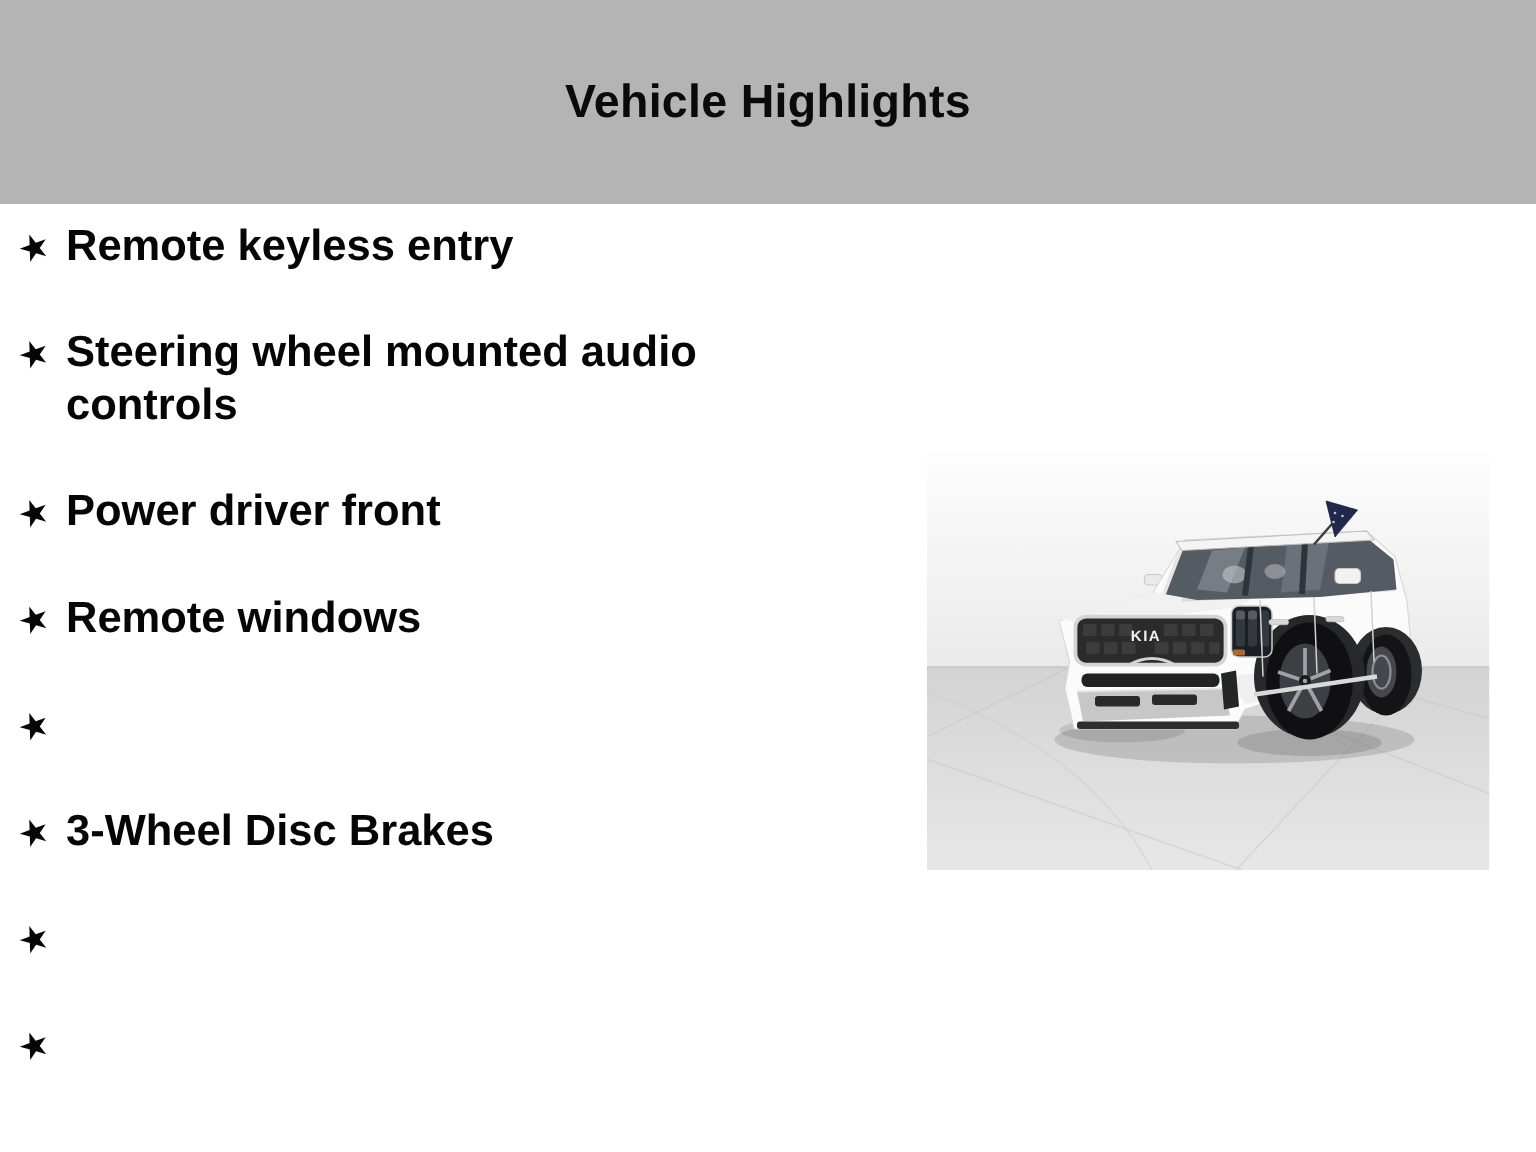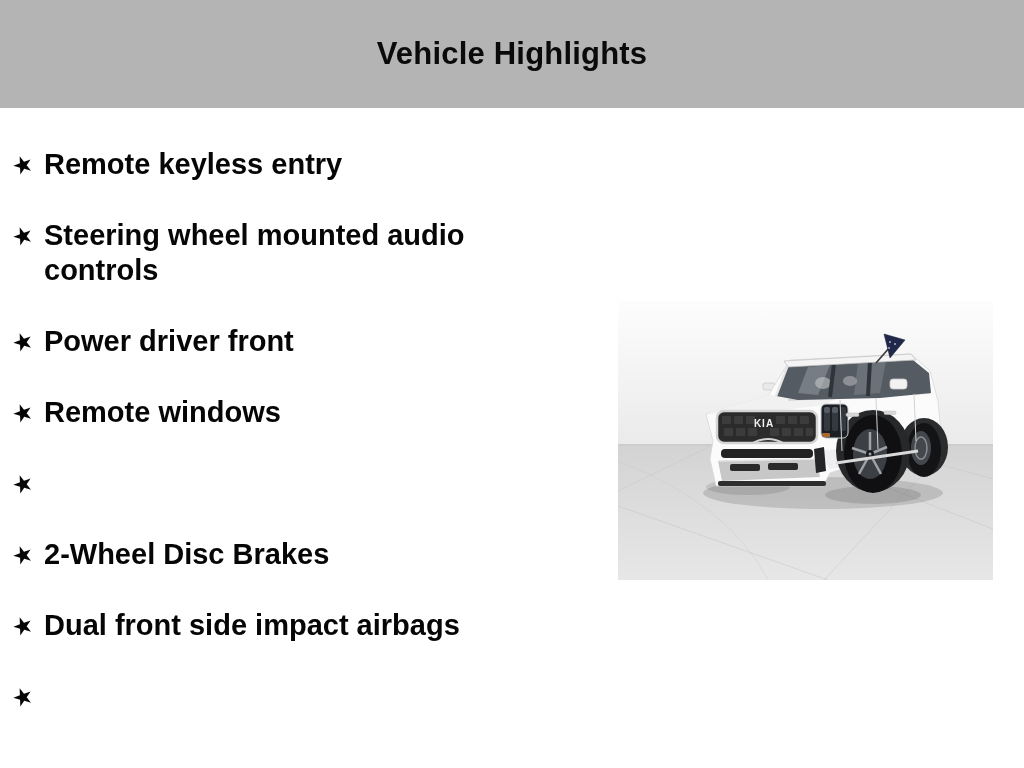--- a/index.html
+++ b/index.html
@@ -1,21 +1,21 @@
 <!DOCTYPE html>
 <html><head>
 <meta charset="utf-8">
 <style>
   html,body{margin:0;padding:0;background:#ffffff;}
   .slide{
     position:relative;width:1024px;height:768px;background:#ffffff;overflow:hidden;
     font-family:"Liberation Sans",sans-serif;color:#0a0a0a;
   }
   .banner{
-    position:absolute;left:0;top:0;width:1024px;height:108px;
+    position:absolute;left:0;top:0;width:1024px;height:136px;
     background:#b4b4b4;display:flex;align-items:center;justify-content:center;
   }
   .banner h1{
     margin:0;font-size:31px;font-weight:700;color:#0a0a0a;letter-spacing:.2px;
   }
   ul.highlights{
     position:absolute;left:8px;top:147px;width:590px;
     list-style:none;margin:0;padding:0;
   }
   ul.highlights li{
@@ -60,25 +60,24 @@
     </li>
     <li>
       <span class="star">★</span>
       <span class="item-text">Remote windows</span>
     </li>
     <li>
       <span class="star">★</span>
     </li>
     <li>
       <span class="star">★</span>
-      <span class="item-text">2-Wheel Disc Brakes</span>
-    </li>
-    <li>
-      <span class="star">★</span>
-      <span class="item-text">Dual front side impact airbags</span>
+      <span class="item-text">3-Wheel Disc Brakes</span>
+    </li>
+    <li>
+      <span class="star">★</span>
     </li>
     <li>
       <span class="star">★</span>
     </li>
   </ul>
 
   <div class="photo" title="White Kia SUV, three-quarter front view, dark dealer flag on roof, light showroom floor">
     <svg width="375" height="279" viewBox="0 0 375 279" xmlns="http://www.w3.org/2000/svg">
       <defs>
         <linearGradient id="bgGrad" x1="0" y1="0" x2="0" y2="1">

